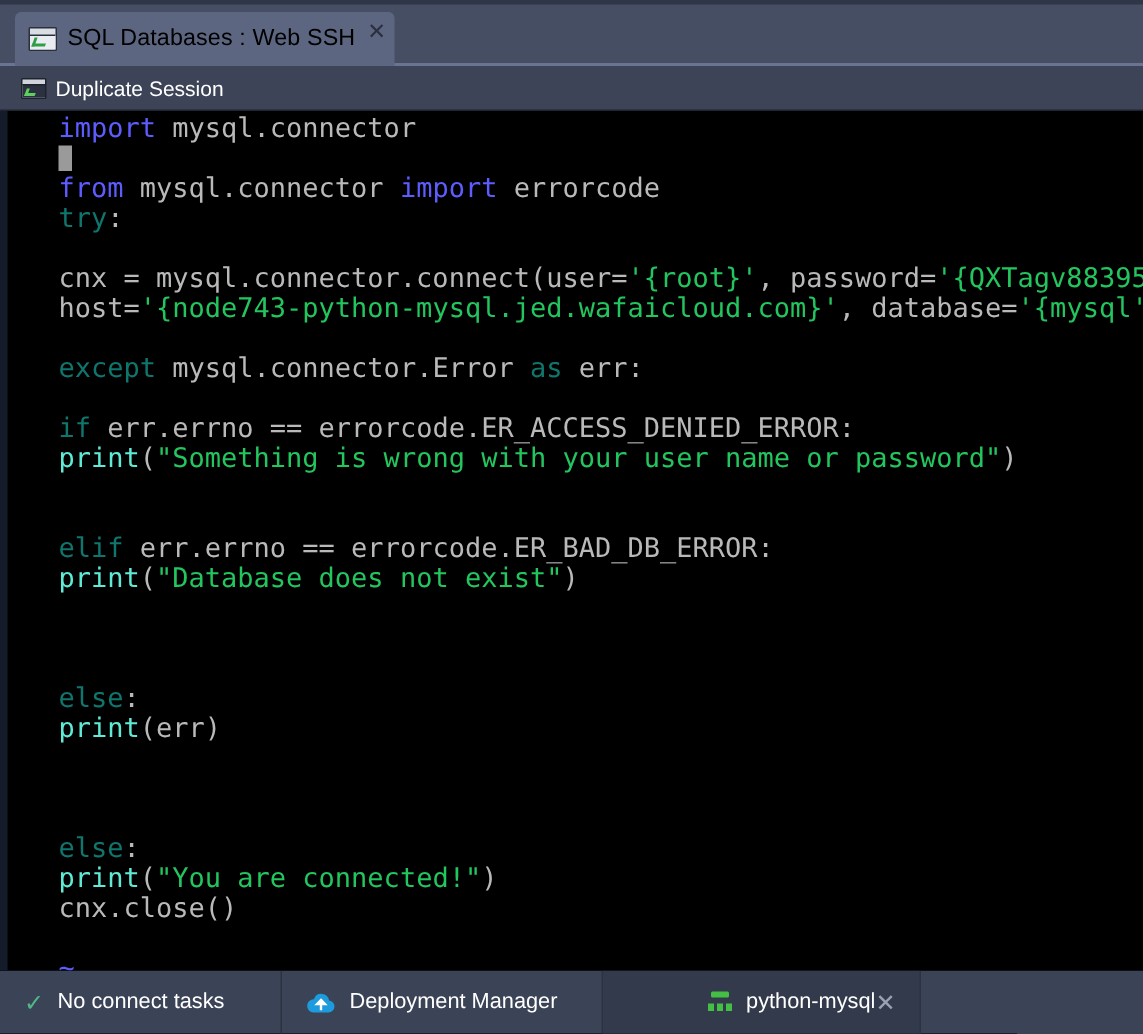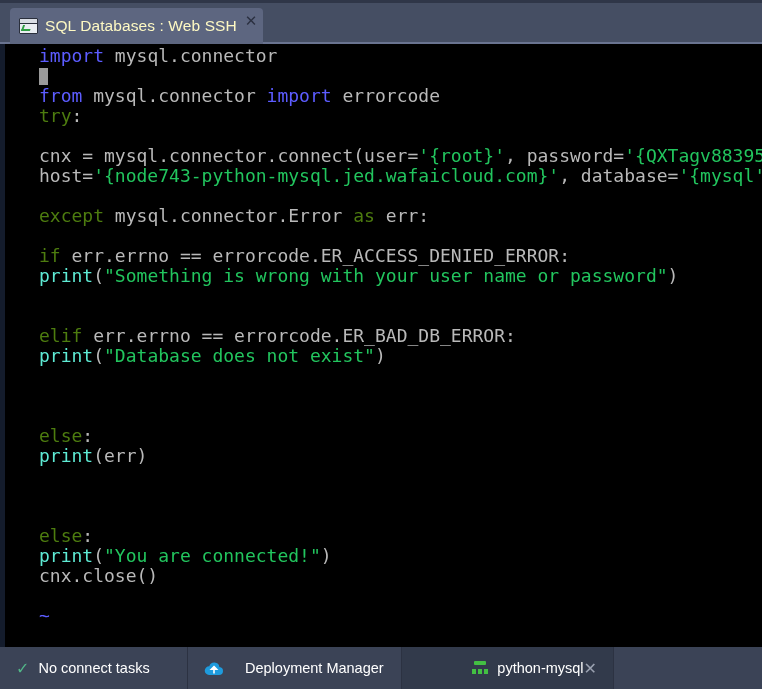--- a/index.html
+++ b/index.html
@@ -78,21 +78,21 @@
     left: 2px;
     bottom: 2px;
     width: 7px;
     height: 4px;
     border-left: 2px solid #2f9e44;
     border-bottom: 2px solid #2f9e44;
     transform: skewX(-20deg);
   }
   .tab-title {
     font-size: 15.5px;
-    color: #fef9c3;
+    color: #000000;
     white-space: nowrap;
     letter-spacing: .1px;
   }
   .tab-close {
     margin-left: 8px;
     margin-bottom: 10px;
     font-size: 15px;
     line-height: 10px;
     color: #2b3040;
     font-family: "DejaVu Sans", sans-serif;
@@ -164,21 +164,21 @@
     flex: 1;
     padding-top: 2px;
     font-family: "DejaVu Sans Mono", monospace;
     font-size: 18px;
     line-height: 20px;
     white-space: pre;
     color: #b9b9b9;
     margin-left: 34px;
   }
   .line { height: 20px; }
-  .k   { color: #4d7c0f; }            
+  .k   { color: #0f766e; }            
   .imp { color: #5c5cff; }            
   .fn  { color: #5eead4; }            
   .str { color: #22c55e; }            
   .pl  { color: #b9b9b9; }            
   .tilde { color: #5c5cff; }
   .cursor {
     display: inline-block;
     width: 9px;
     height: 17px;
     background: #9a9a9a;
@@ -197,21 +197,21 @@
     display: flex;
     align-items: center;
     padding: 0 16px;
     border-right: 1px solid #2c3242;
     color: #ffffff;
     font-size: 14.5px;
     box-sizing: border-box;
     cursor: pointer;
   }
   .task-cell.first { width: 188px; }
-  .task-cell.deploy { width: 214px; gap: 12px; }
+  .task-cell.deploy { width: 214px; }
   .task-cell.active {
     width: 212px;
     background: #323a4b;
     justify-content: flex-end;
   }
   .task-cell.filler {
     flex: 1;
     border-right: none;
     cursor: default;
   }
@@ -266,20 +266,26 @@
 <div id="app">
 
   <div class="tabbar">
     <div class="tab">
       <span class="tab-ico"></span>
       <span class="tab-title">SQL Databases : Web SSH</span>
       <span class="tab-close">✕</span>
     </div>
   </div>
 
+  <div class="toolbar">
+    <div class="tool-btn">
+      <span class="dup-ico"></span>
+      <span class="tool-label">Duplicate Session</span>
+    </div>
+  </div>
 
   <div class="terminal">
     <div class="term-rail"></div>
     <div class="term-body" id="term-body"><div class="line"><span class="imp">import</span><span class="pl"> mysql.connector</span></div><div class="line"><span class="cursor"></span></div><div class="line"><span class="imp">from</span><span class="pl"> mysql.connector </span><span class="imp">import</span><span class="pl"> errorcode</span></div><div class="line"><span class="k">try</span><span class="pl">:</span></div><div class="line"></div><div class="line"><span class="pl">cnx = mysql.connector.connect(user=</span><span class="str">'{root}'</span><span class="pl">, password=</span><span class="str">'{QXTagv88395}'</span><span class="pl">,</span></div><div class="line"><span class="pl">host=</span><span class="str">'{node743-python-mysql.jed.wafaicloud.com}'</span><span class="pl">, database=</span><span class="str">'{mysql'</span><span class="pl">)</span></div><div class="line"></div><div class="line"><span class="k">except</span><span class="pl"> mysql.connector.Error </span><span class="k">as</span><span class="pl"> err:</span></div><div class="line"></div><div class="line"><span class="k">if</span><span class="pl"> err.errno == errorcode.ER_ACCESS_DENIED_ERROR:</span></div><div class="line"><span class="fn">print</span><span class="pl">(</span><span class="str">"Something is wrong with your user name or password"</span><span class="pl">)</span></div><div class="line"></div><div class="line"></div><div class="line"><span class="k">elif</span><span class="pl"> err.errno == errorcode.ER_BAD_DB_ERROR:</span></div><div class="line"><span class="fn">print</span><span class="pl">(</span><span class="str">"Database does not exist"</span><span class="pl">)</span></div><div class="line"></div><div class="line"></div><div class="line"></div><div class="line"><span class="k">else</span><span class="pl">:</span></div><div class="line"><span class="fn">print</span><span class="pl">(err)</span></div><div class="line"></div><div class="line"></div><div class="line"></div><div class="line"><span class="k">else</span><span class="pl">:</span></div><div class="line"><span class="fn">print</span><span class="pl">(</span><span class="str">"You are connected!"</span><span class="pl">)</span></div><div class="line"><span class="pl">cnx.close()</span></div><div class="line"></div><div class="line"><span class="tilde">~</span></div></div>
   </div>
 
   <div class="taskbar">
     <div class="task-cell first">
       <span class="check">✓</span>
       <span>No connect tasks</span>

